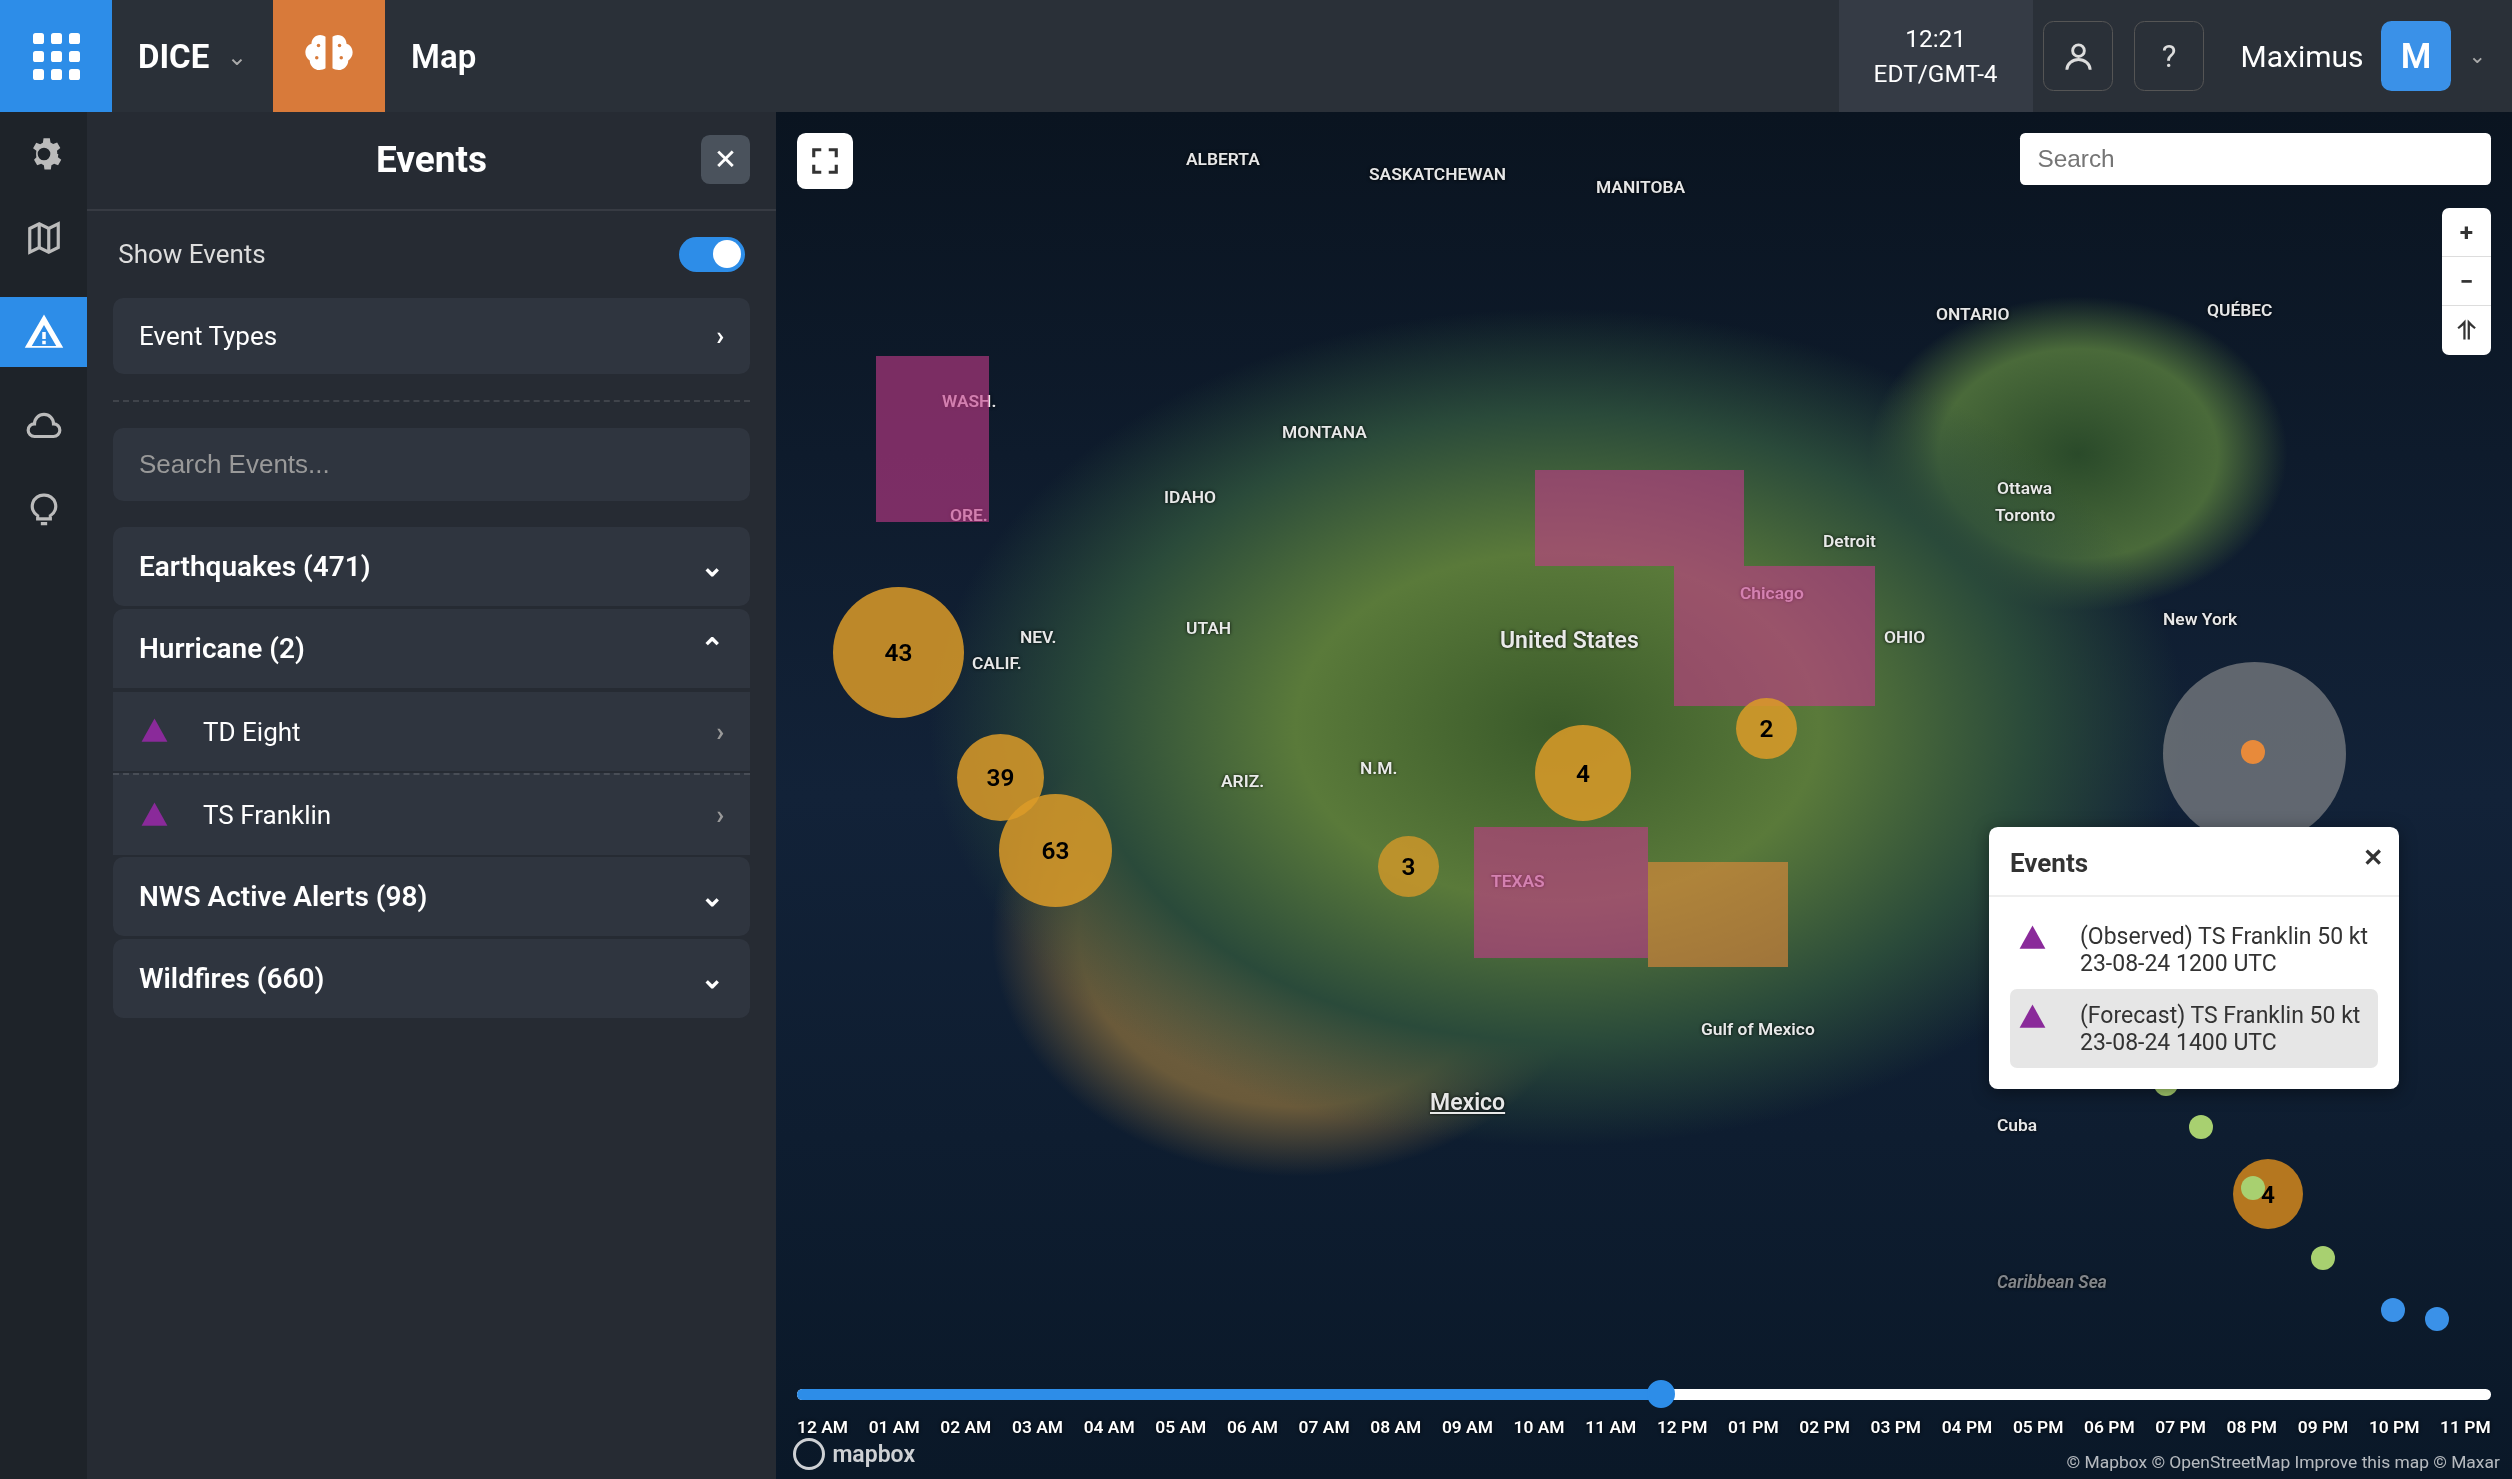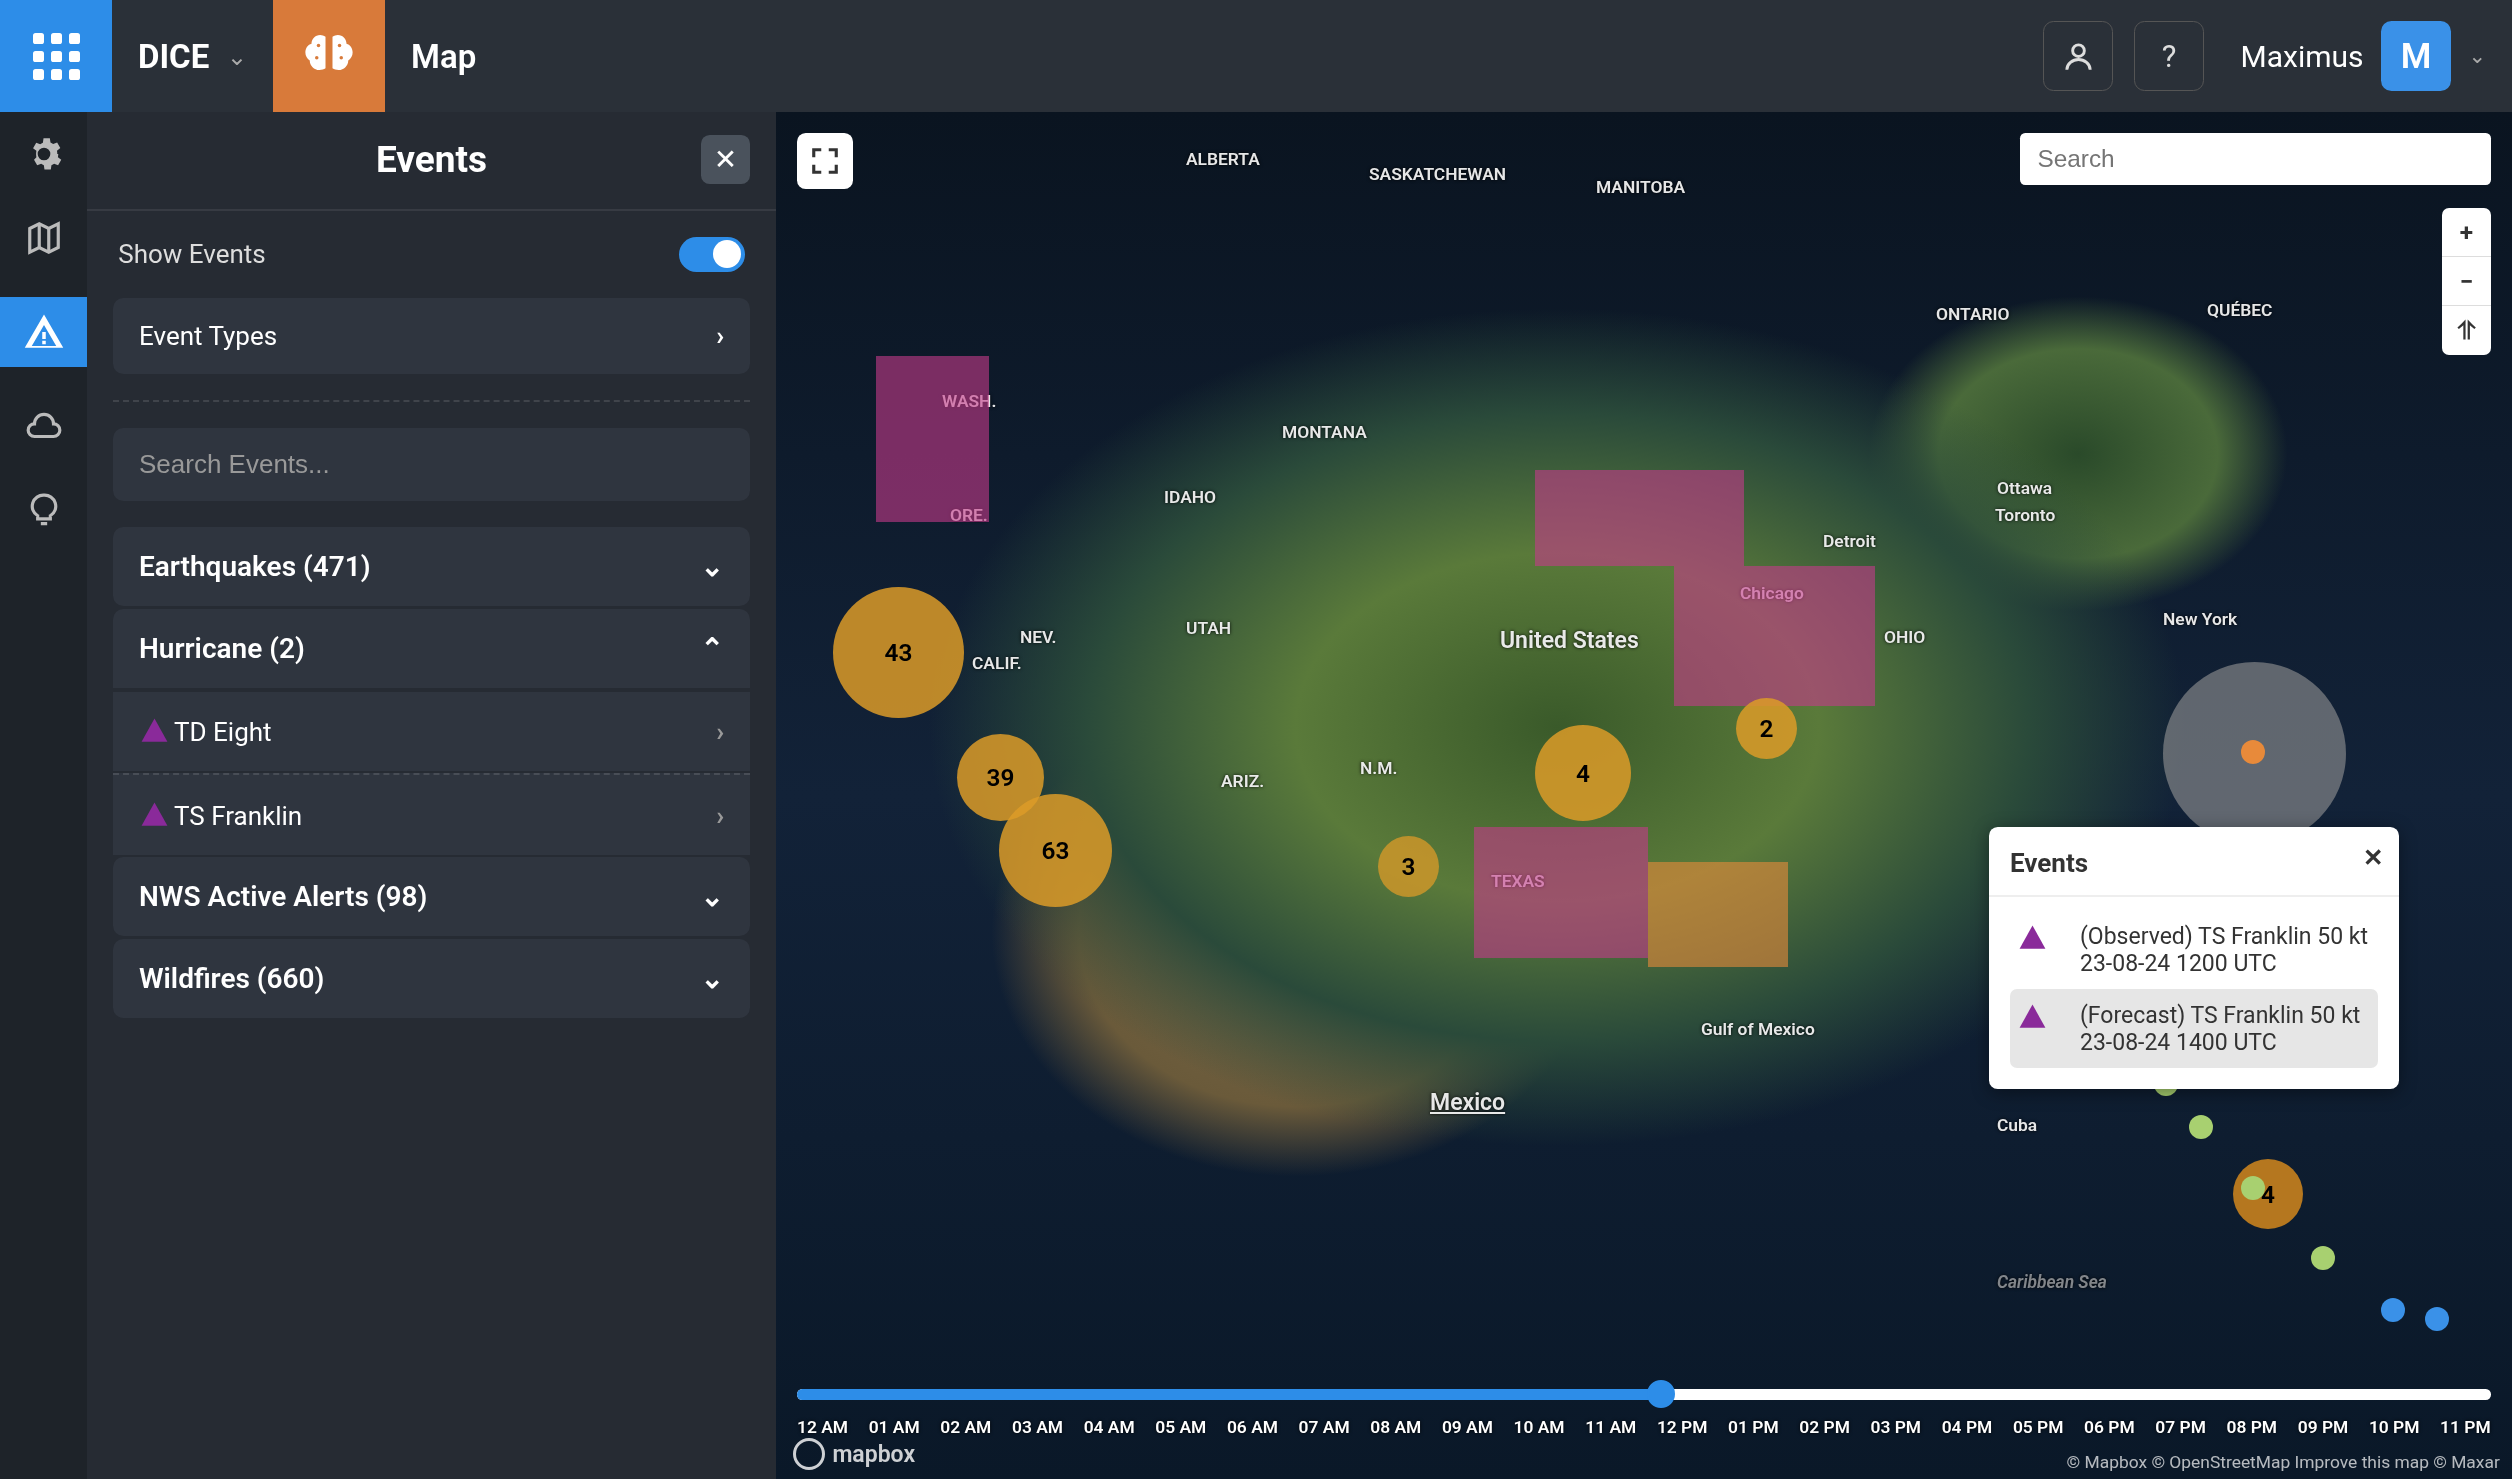--- a/index.html
+++ b/index.html
@@ -46,21 +46,21 @@
 .chevron-r { font-size: 26px; font-weight: bold; }
 
 .dashed-div { border-top: 2.6px dashed rgba(255,255,255,0.12); margin: 8.7px 0 26px; }
 
 .search-input-box { background: #2f353f; border-radius: 10.5px; padding: 21px 26px; margin-bottom: 26px; }
 .search-input { background: transparent; border: none; color: #fff; font-size: 26px; width: 100%; outline: none; }
 .search-input::placeholder { color: #999; }
 
 .cat-header { background: #2f353f; border-radius: 10.5px 10.5px 0 0; margin-bottom: 3.5px; padding: 23px 26px; display: flex; align-items: center; justify-content: space-between; font-size: 28px; font-weight: 600; }
 .cat-header.only { border-radius: 10.5px; }
-.cat-list-item { background: #2f353f; margin-bottom: 1.7px; padding: 24.4px 26px; display: flex; align-items: flex-end; gap: 4px; font-size: 26px; }
+.cat-list-item { background: #2f353f; margin-bottom: 1.7px; padding: 24.4px 26px; display: flex; align-items: center; gap: 33px; font-size: 26px; }
 .cat-list-item:last-of-type { border-radius: 0 0 10.5px 10.5px; margin-bottom: 3.5px; }
 .tri-icon { width: 31px; height: 31px; display: flex; align-items: center; justify-content: center; }
 .tri-icon svg { width: 31px; height: 31px; }
 .cat-list-item .chevron-r { margin-left: auto; color: #999; }
 .dashed-inner { border-top: 2.6px dashed rgba(255,255,255,0.12); background: #2f353f; height: 0; margin: 0; }
 
 
 .map-area { flex: 1; position: relative; background: linear-gradient(180deg, #1a2838 0%, #0e1a28 100%); overflow: hidden; }
 .map-img-bg { position: absolute; inset: 0; background:
   radial-gradient(1047px 698px at 45% 45%, #3a5a2a 0%, #5a7a3a 25%, #2a4a3a 45%, transparent 60%),
@@ -130,20 +130,24 @@
     <svg class="brain-svg" viewBox="0 0 64 64">
         <path fill="#fff" d="M22 8c-6 0-10 5-10 10-4 1-7 5-7 10 0 4 2 7 5 9 0 6 5 11 11 11 3 0 5-1 7-2v-36c-2-1-4-2-6-2zm20 0c-2 0-4 1-6 2v36c2 1 4 2 7 2 6 0 11-5 11-11 3-2 5-5 5-9 0-5-3-9-7-10 0-5-4-10-10-10z"></path>
         <circle cx="20" cy="20" r="2" fill="#d87a3a"></circle>
         <circle cx="44" cy="20" r="2" fill="#d87a3a"></circle>
         <circle cx="18" cy="34" r="2" fill="#d87a3a"></circle>
         <circle cx="46" cy="34" r="2" fill="#d87a3a"></circle>
       </svg>
   </div>
   <div class="page-title">Map</div>
   <div class="header-spacer"></div>
+  <div class="time-box">
+    <span>12:21</span>
+    <span>EDT/GMT-4</span>
+  </div>
   <div class="icon-btn">
     <svg width="35" height="35" viewBox="0 0 24 24" fill="none" stroke="#ddd" stroke-width="2">
         <circle cx="12" cy="8" r="4"></circle>
         <path d="M4 21c0-4 4-7 8-7s8 3 8 7"></path>
       </svg>
   </div>
   <div class="icon-btn">
     <span>?</span>
   </div>
   <div class="user-box">

